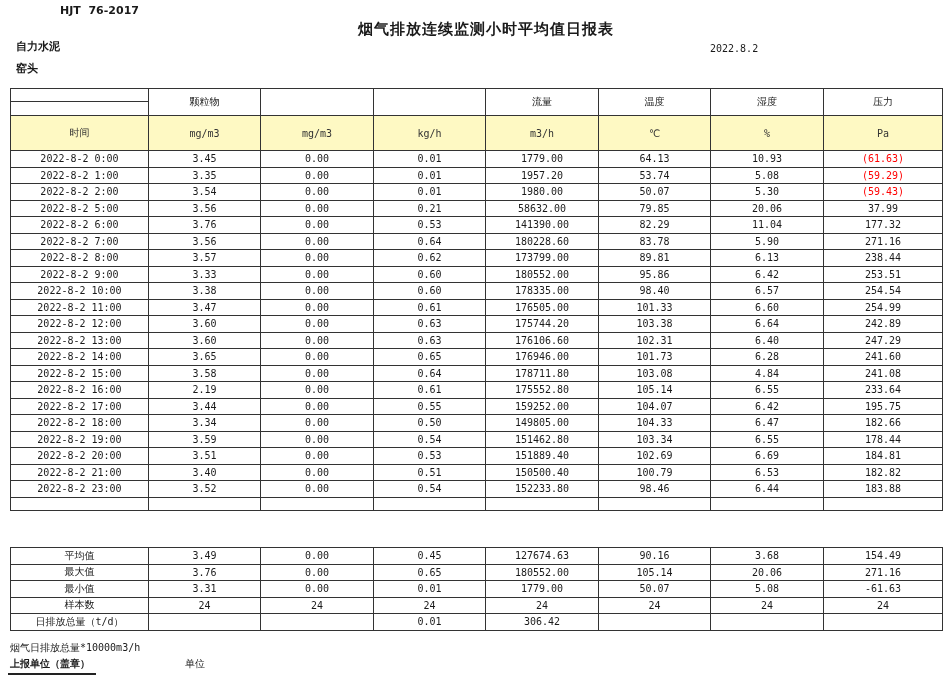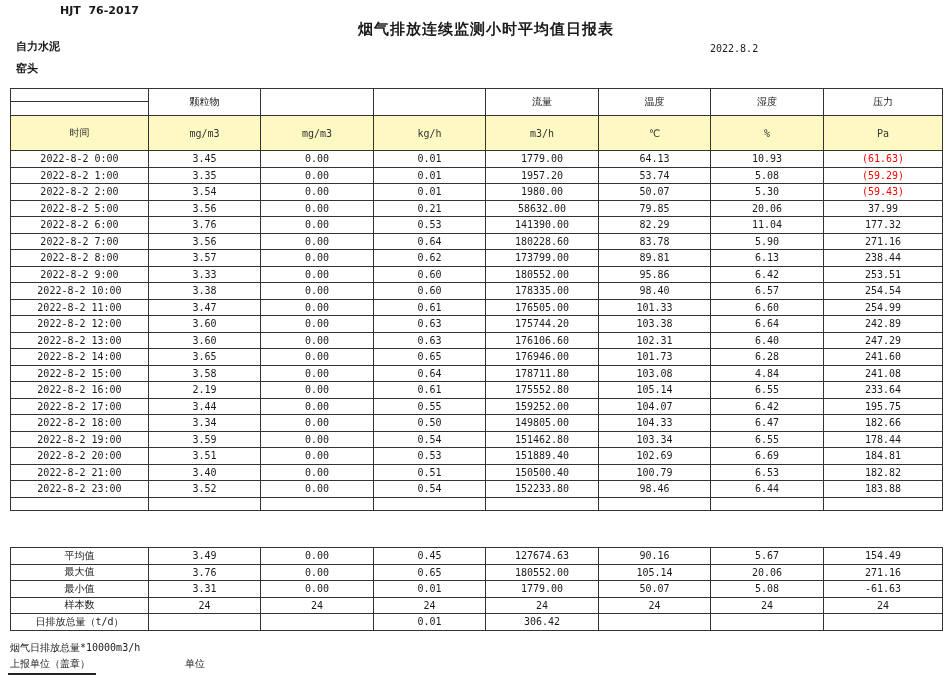--- a/index.html
+++ b/index.html
@@ -58,21 +58,21 @@
   .time-split .half { height: 13px; }
   .time-split .half.top { border-bottom: 1px solid #333; }
   .empty-row td { height: 13px; }
   .neg { color: #ff0000; }
   .summary-table td { height: 16.5px; }
   .footer-note {
     position: absolute; left: 10px; top: 641px;
     font-size: 10px;
   }
   .footer-line2 { position: absolute; left: 10px; top: 657px; width: 948px; font-size: 10px; }
-  .footer-line2 .report-unit { position: absolute; left: 0; }
+  .footer-line2 .report-unit { position: absolute; left: 0; font-weight: bold; }
   .footer-line2 .unit { position: absolute; left: 175px; }
   .clip-line {
     position: absolute; left: 8px; top: 673px; width: 88px; height: 2px;
     background: #222;
   }
 </style>
 </head>
 <body>
 
 <div class="standard">HJT  76-2017</div>
@@ -353,21 +353,21 @@
       <col style="width:119px">
   </colgroup>
   <tbody id="summary-body">
       <tr>
         <td>平均值</td>
         <td>3.49</td>
         <td>0.00</td>
         <td>0.45</td>
         <td>127674.63</td>
         <td>90.16</td>
-        <td>5.67</td>
+        <td>3.68</td>
         <td>154.49</td>
       </tr>
       <tr>
         <td>最大值</td>
         <td>3.76</td>
         <td>0.00</td>
         <td>0.65</td>
         <td>180552.00</td>
         <td>105.14</td>
         <td>20.06</td>

